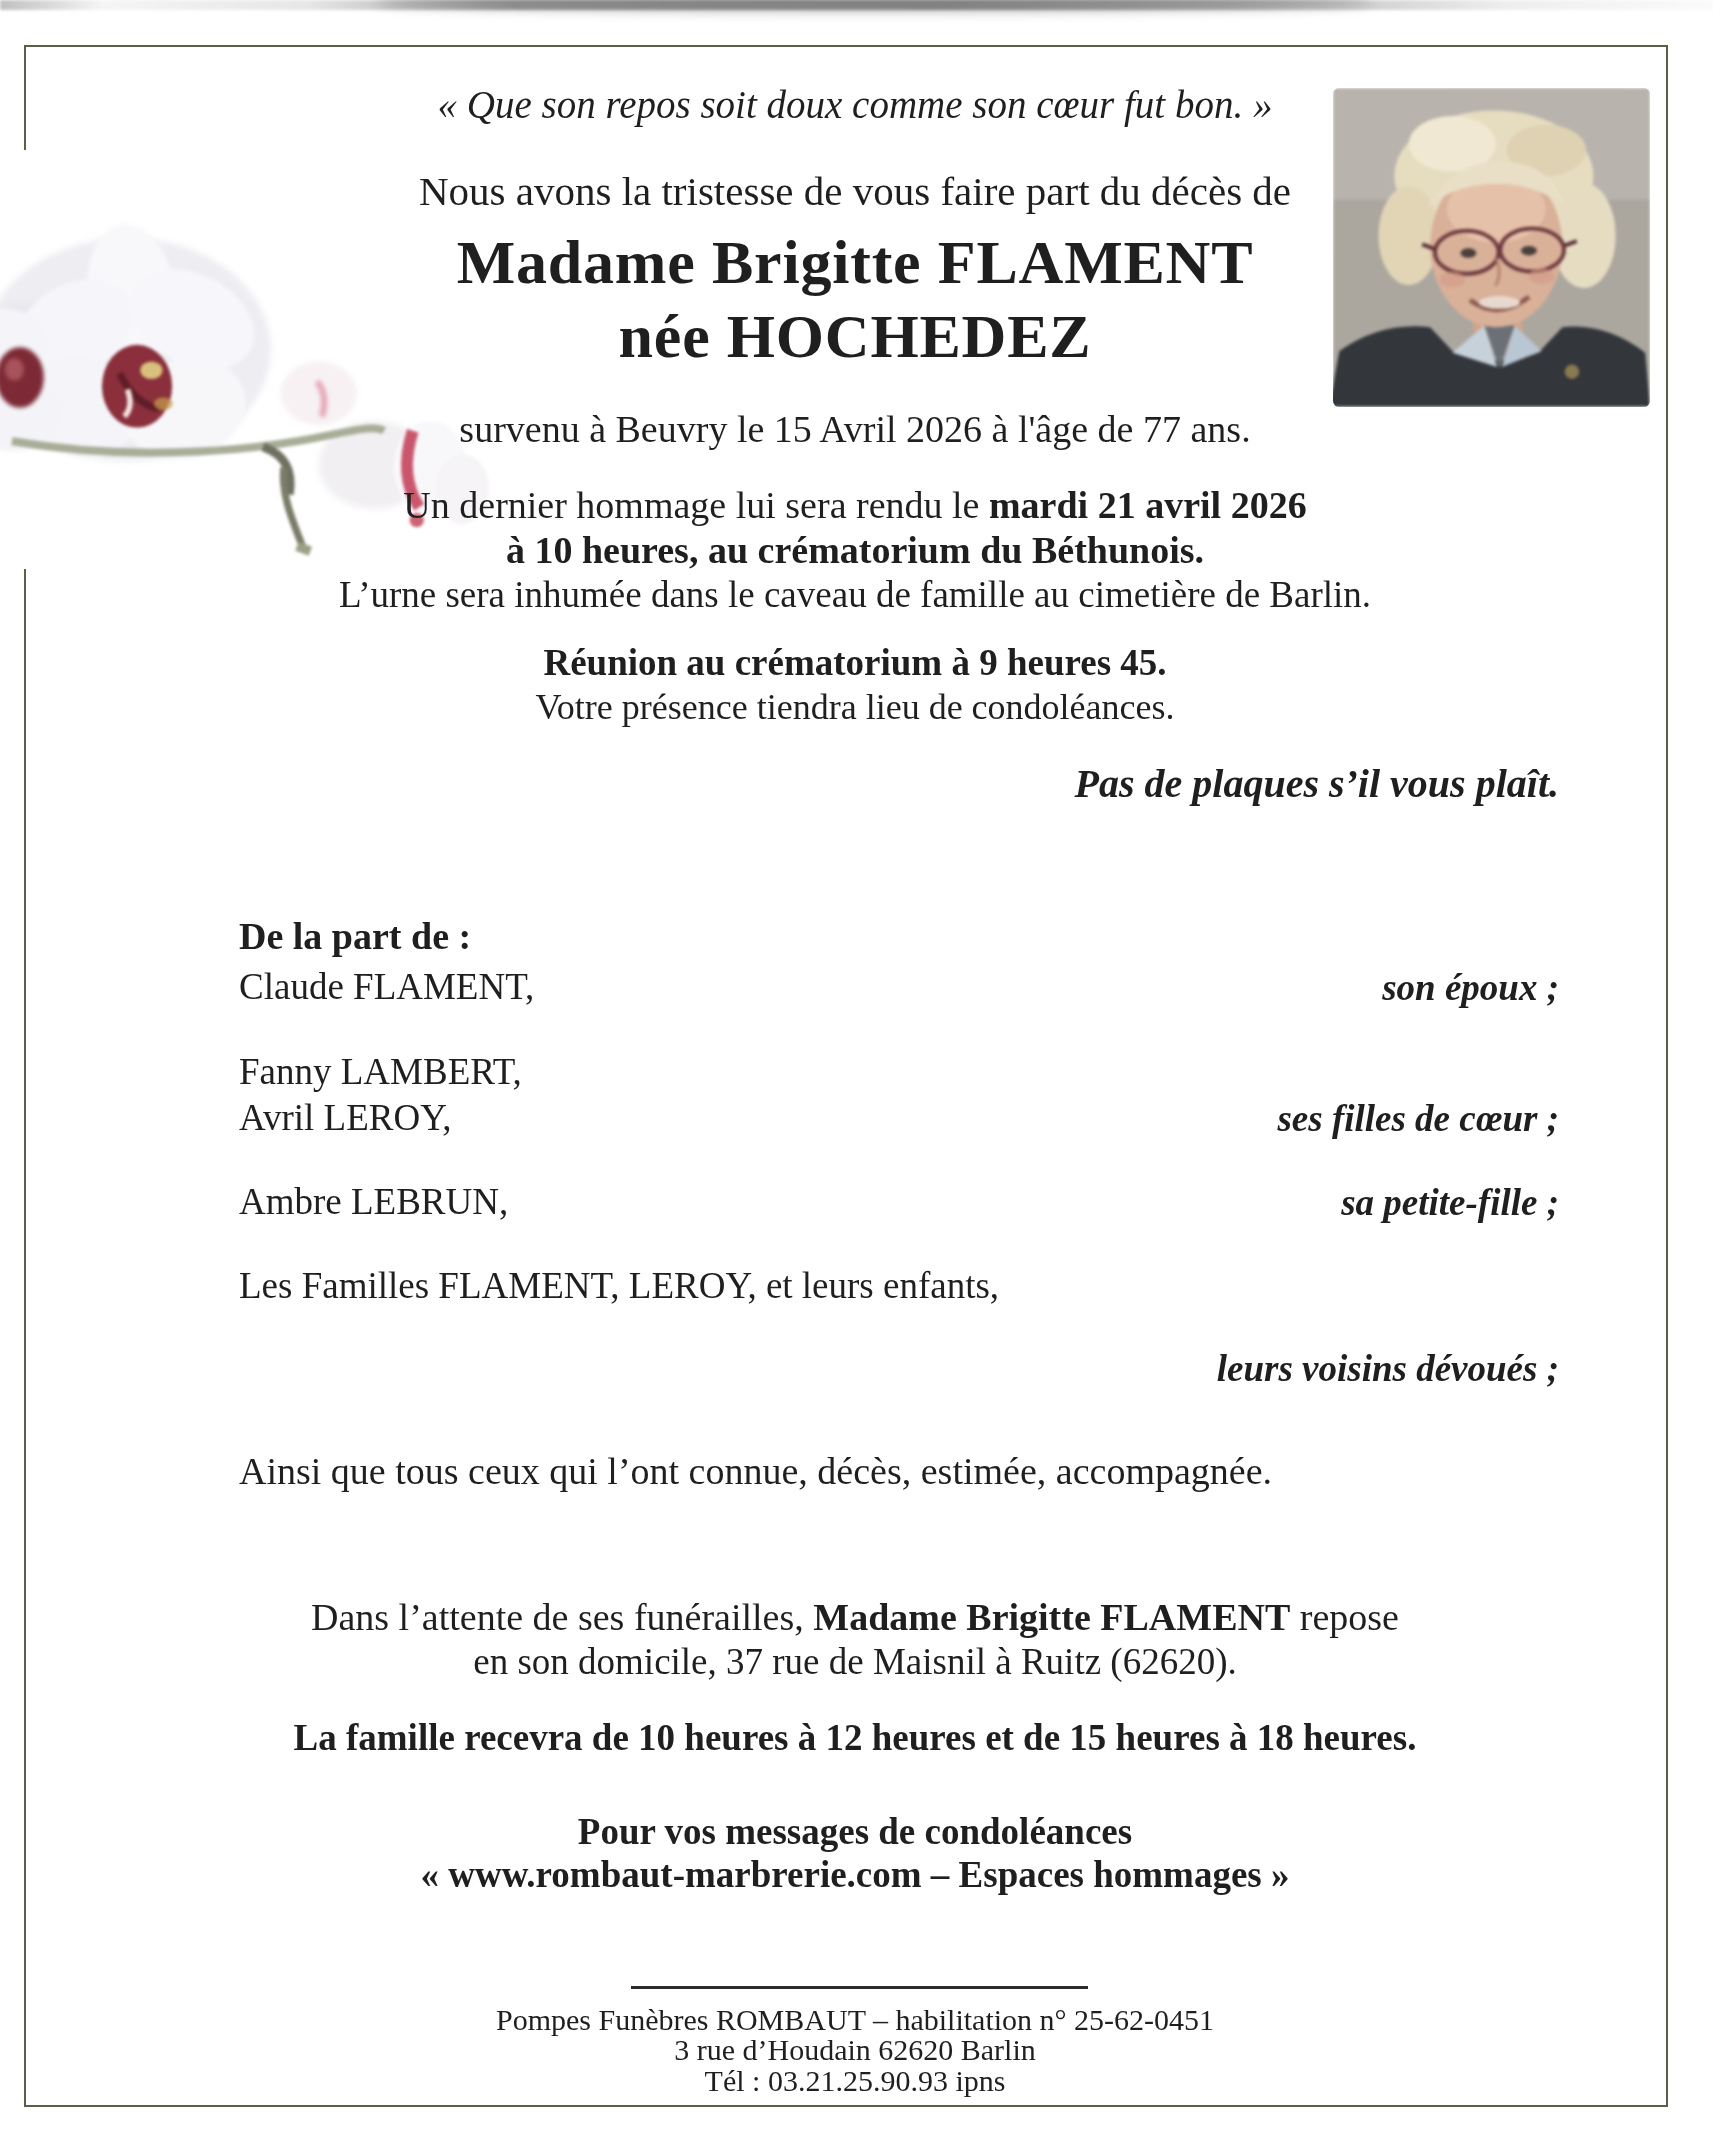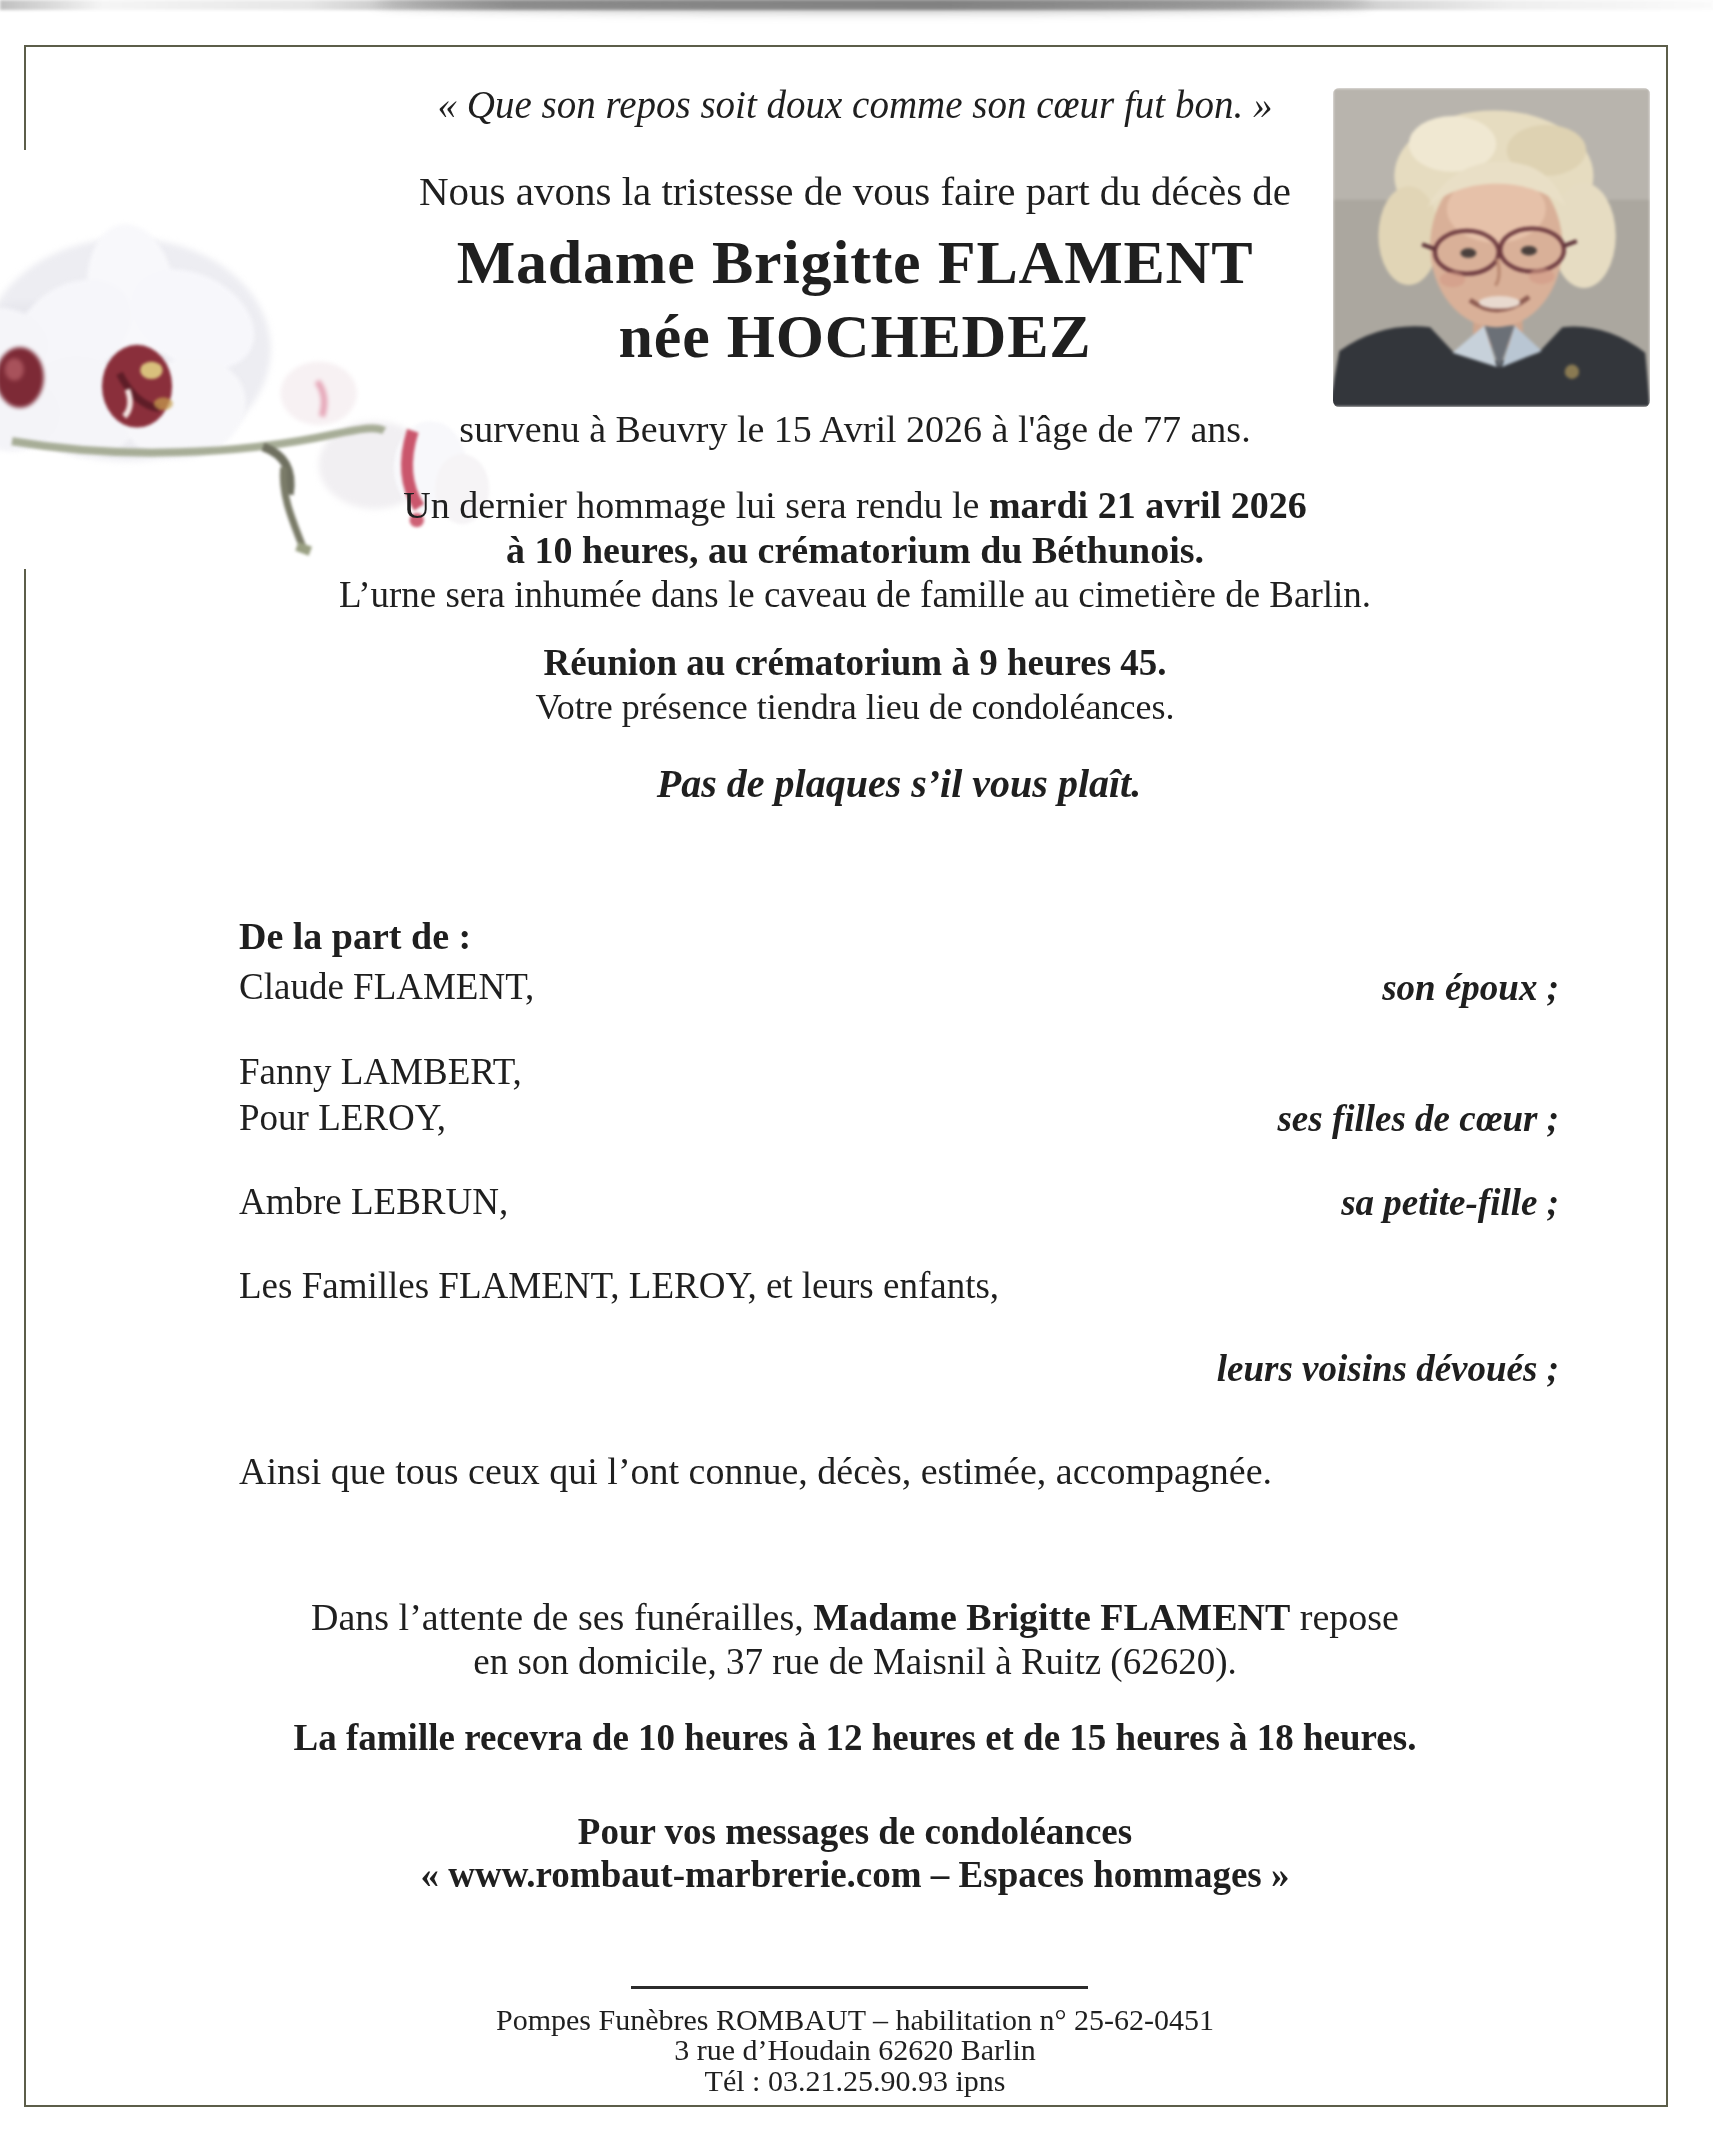--- a/index.html
+++ b/index.html
@@ -29,21 +29,21 @@
   .right-line{position:absolute;left:239px;right:155px;text-align:right;white-space:nowrap;}
   .row{position:absolute;left:239px;right:155px;height:56px;}
   .row .nm{position:absolute;left:0;top:0;}
   .row .rel{position:absolute;right:0;top:1px;font-weight:bold;font-style:italic;}
   .t-quote{font-size:39px;font-style:italic;}
   .t-intro{font-size:41px;text-align:center;}
   .t-title{font-size:62px;font-weight:bold;letter-spacing:0.8px;}
   .t-body{font-size:37px;}
   .t-body b{font-weight:bold;}
   .t-bold{font-size:37px;font-weight:bold;}
-  .t-plq{font-size:40px;font-weight:bold;font-style:italic;text-align:center;}
+  .t-plq{font-size:40px;font-weight:bold;font-style:italic;}
   .t-foot{font-size:30px;}
   .divider{position:absolute;left:631px;top:1986px;width:457px;height:3.2px;background:#2b2b2b;}
 </style>
 </head>
 <body>
 
 <div class="scan-band"></div>
 <div class="scan-smudge"></div>
 <div class="frame"></div>
 
@@ -152,21 +152,21 @@
 <div class="left-line t-bold" style="top:893px;font-size:38px">De la part de :</div>
 
 <div class="row" style="top:965px">
   <span class="nm t-body">Claude FLAMENT,</span>
   <span class="rel t-body">son époux ;</span>
 </div>
 <div class="row" style="top:1050px">
   <span class="nm t-body">Fanny LAMBERT,</span>
 </div>
 <div class="row" style="top:1096px">
-  <span class="nm t-body">Pour LEROY,</span>
+  <span class="nm t-body">Avril LEROY,</span>
   <span class="rel t-body">ses filles de cœur ;</span>
 </div>
 <div class="row" style="top:1180px">
   <span class="nm t-body">Ambre LEBRUN,</span>
   <span class="rel t-body">sa petite-fille ;</span>
 </div>
 <div class="row" style="top:1264px">
   <span class="nm t-body">Les Familles FLAMENT, LEROY, et leurs enfants,</span>
 </div>
 <div class="row" style="top:1346px">

